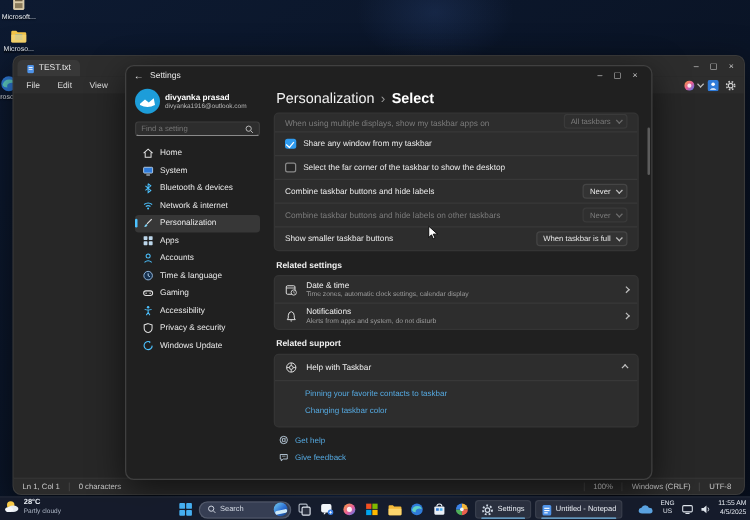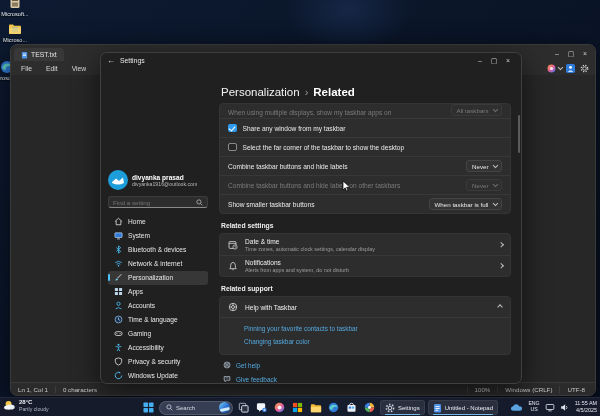--- a/index.html
+++ b/index.html
@@ -26,21 +26,21 @@
   .np-menu{padding:2px 6px;border-radius:3px;}
   #np-menu-right{margin-left:auto;display:flex;align-items:center;gap:5px;padding-right:6px;}
   #np-editor{position:absolute;top:30px;bottom:13px;left:0;right:0;background:#272727;}
   #np-status{position:absolute;left:0;right:0;bottom:0;height:13px;background:#2b2b2b;border-top:1px solid #3a3a3a;border-radius:0 0 7px 7px;display:flex;align-items:center;color:#c9c9c9;font-size:6.2px;}
   .st-seg{padding:0 7px;border-right:1px solid #3d3d3d;}
   .st-right{border-right:none;border-left:1px solid #3d3d3d;}
   
   #settings{left:100px;top:52px;width:422px;height:332px;background:#202020;border:1px solid #404040;display:flex;flex-direction:column;}
   #st-titlebar{height:15px;display:flex;align-items:center;gap:5px;padding:0 6px;color:#e8e8e8;font-size:6.8px;flex:0 0 auto;}
   #st-controls{margin-left:auto;display:flex;}
-  #st-body{flex:1;display:flex;min-height:0;align-items:flex-end;}
+  #st-body{flex:1;display:flex;min-height:0;}
   #st-sidebar{width:112px;flex:0 0 auto;padding:3px 5px 0 7px;}
   #acct{display:flex;align-items:center;gap:4px;margin-bottom:6px;}
   #avatar{width:20px;height:20px;border-radius:50%;background:#1d9dd9;position:relative;overflow:hidden;flex:0 0 auto;}
   #acct .nm{font-size:6.6px;color:#fff;font-weight:bold;}
   #acct .em{font-size:5.2px;color:#b9b9b9;}
   #find{display:flex;align-items:center;height:12px;background:#2d2d2d;border:1px solid #3c3c3c;border-bottom:1px solid #8a8a8a;border-radius:3px;padding:0 4px;margin-bottom:7px;}
   #find input{flex:1;background:transparent;border:none;outline:none;color:#cfcfcf;font-size:6.2px;width:70px;font-family:inherit;}
   .nav-item{position:relative;display:flex;align-items:center;gap:5px;height:13.5px;padding-left:6px;border-radius:3px;color:#e8e8e8;font-size:6.6px;margin-bottom:.5px;}
   .nav-item.sel{background:#373737;}
   .nav-item.sel::before{content:"";position:absolute;left:0;top:3.2px;width:2px;height:7px;border-radius:1px;background:#4cc2ff;}
@@ -297,21 +297,21 @@
               <path d="M6.2 1 L7.2 2.1 L5.8 2.9 Z" fill="#4cc2ff"></path>
             </svg>
           <span>Windows Update</span>
           </div>
       </div>
 
       <div id="st-content">
         <div id="crumb">
           <span class="p">Personalization</span>
           <span class="sep">›</span>
-          <span class="c">Related</span>
+          <span class="c">Select</span>
         </div>
 
         <div class="card">
           <div class="srow dis cut">
             <span class="lbl">When using multiple displays, show my taskbar apps on</span>
             <span class="dd dis">
                 <span>All taskbars</span>
                 <span class="chev"></span>
               </span>
           </div>

